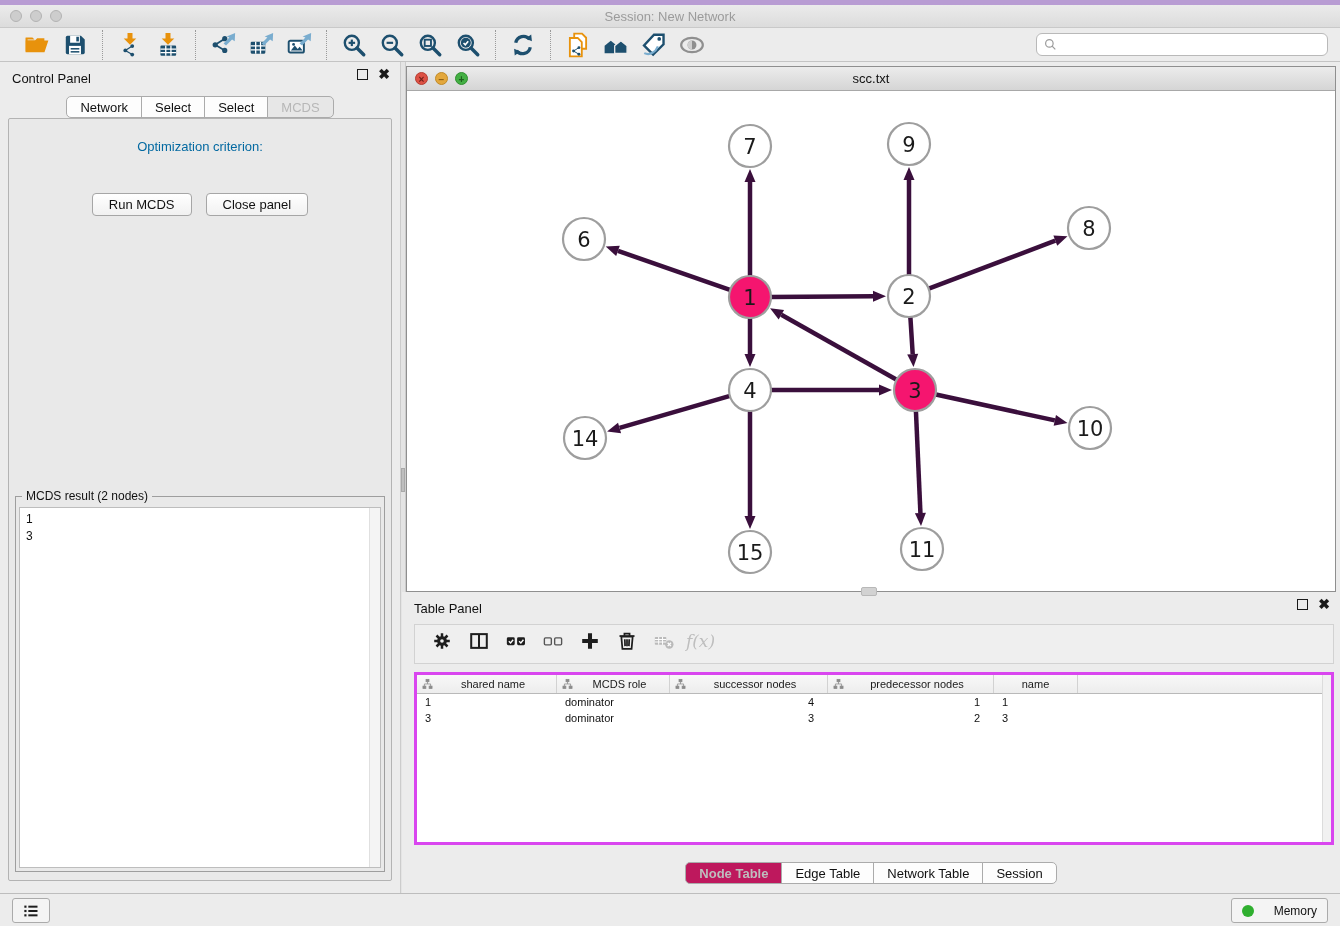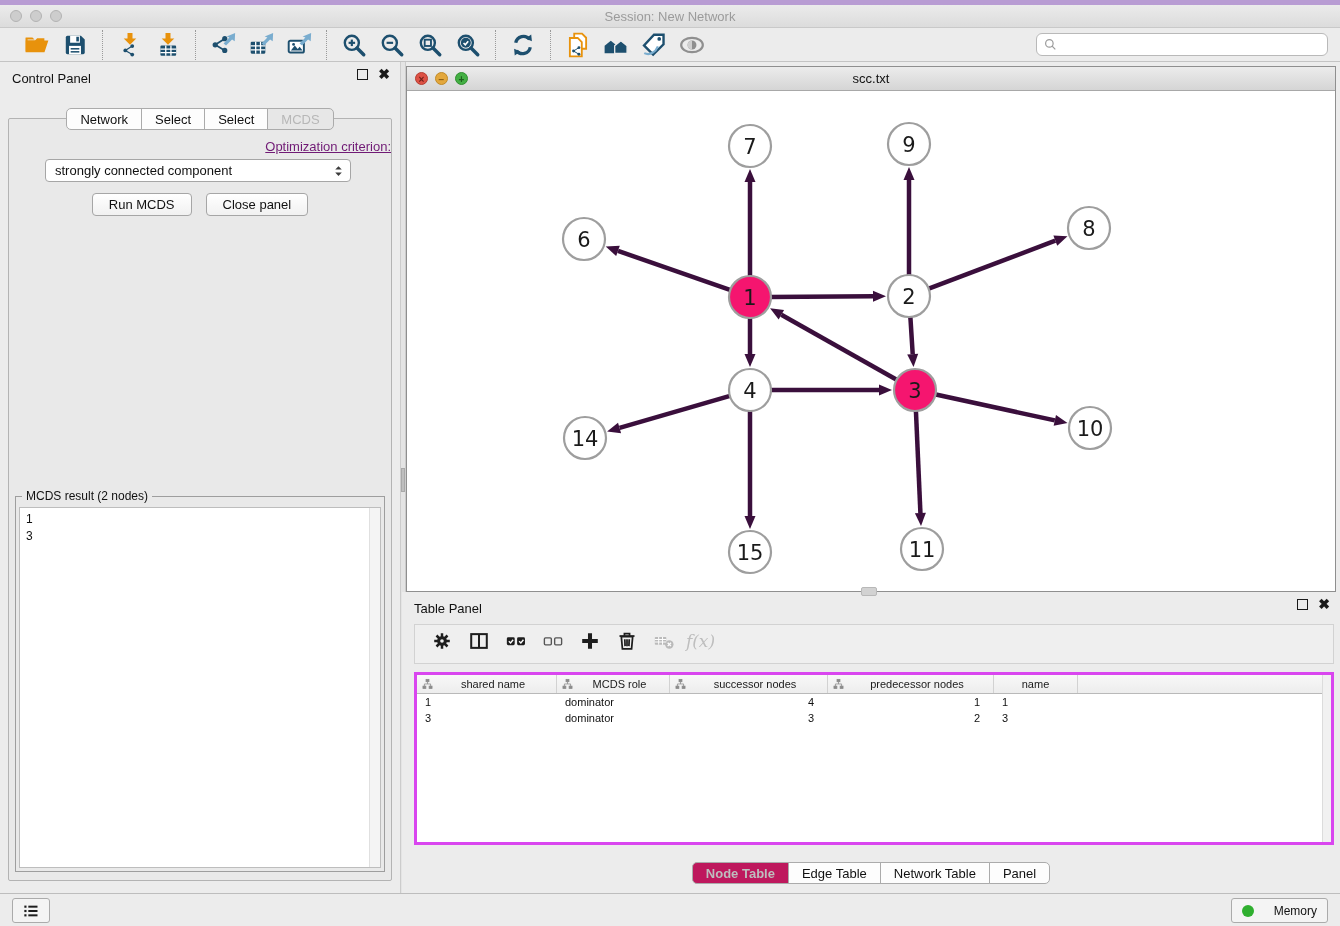--- a/index.html
+++ b/index.html
@@ -30,31 +30,31 @@
   .search-input { border:none; outline:none; flex:1; font-size:12px; font-family:"Liberation Sans",sans-serif; background:transparent; }
 
   
   .control-panel { position:absolute; left:0; top:62px; width:400px; bottom:33px; background:#ececec; }
   .cp-header { height:30px; position:relative; }
   .panel-title { position:absolute; left:12px; top:9px; font-size:13px; color:#111; }
   .panel-btns { position:absolute; right:10px; top:7px; display:flex; gap:10px; align-items:center; }
   .float-btn { width:11px; height:11px; border:1.5px solid #1a1a1a; background:transparent; }
   .close-btn { font-size:14px; font-weight:bold; color:#1a1a1a; line-height:11px; }
 
-  .tabs { display:flex; justify-content:center;margin-top:12px; }
+  .tabs { display:flex; justify-content:center; }
   .tab { border:1px solid #ababab; background:#fdfdfd; color:#111; font-size:13px; height:22px;
     line-height:21px; padding:0 13px; margin-left:-1px; cursor:default; white-space:nowrap; }
   .tab:first-child { border-radius:5px 0 0 5px; margin-left:0; }
   .tab:last-child { border-radius:0 5px 5px 0; }
   .tab.selected { color:#b7b7b7; background:#e7e7e7; }
   #cp-tabs { position:absolute; left:0; right:0; top:34px; z-index:2; }
 
   .cp-box { position:absolute; left:8px; right:8px; top:56px; bottom:12px;
     border:1px solid #b3b3b3; background:#e9e9e9; border-radius:2px; }
-  .opt-label { text-align:right; margin-top:20px; font-size:13px; color:#701a75;text-decoration:underline; }
+  .opt-label { text-align:center; margin-top:20px; font-size:13px; color:#0369a1; }
   .select { position:absolute; left:36px; right:40px; top:40px; height:23px; background:#fff;
     border:1px solid #a6a6a6; border-radius:4px; display:flex; align-items:center; padding:0 4px 0 9px; }
   .select-text { flex:1; font-size:13px; color:#111; }
   .btn-row { position:absolute; left:0; right:0; top:74px; display:flex; justify-content:center; gap:14px; }
   .push-btn { height:23px; padding:0 16px; font-size:13px; color:#111; background:linear-gradient(#ffffff,#f1f1f1);
     border:1px solid #a6a6a6; border-radius:4px; font-family:"Liberation Sans",sans-serif; }
 
   .fieldset { position:absolute; left:6px; right:6px; top:377px; bottom:8px; border:1px solid #9e9e9e; }
   .legend { position:absolute; left:6px; top:-8px; background:#e9e9e9; padding:0 4px; font-size:12px; color:#111; }
   .result-area { position:absolute; left:3px; right:3px; top:10px; bottom:3px; background:#fff;
@@ -304,30 +304,20 @@
       </span>
     </div>
     <div class="tabs" id="cp-tabs">
         <div class="tab">Network</div>
         <div class="tab">Select</div>
         <div class="tab">Select</div>
         <div class="tab selected">MCDS</div>
       </div>
     <div class="cp-box">
       <div class="opt-label">Optimization criterion:</div>
-      <div class="select">
-        <span class="select-text">strongly connected component</span>
-        <span>
-          <svg viewBox="0 0 16 16" width="15" height="16">
-              <rect x="0" y="0" width="16" height="16" fill="none"></rect>
-              <path d="M4.5 6.5L8 2.8l3.5 3.7z" fill="#3b3b3b"></path>
-              <path d="M4.5 9.5L8 13.2l3.5-3.7z" fill="#3b3b3b"></path>
-            </svg>
-        </span>
-      </div>
       <div class="btn-row">
         <button class="push-btn">Run MCDS</button>
         <button class="push-btn">Close panel</button>
       </div>
       <div class="fieldset">
         <span class="legend">MCDS result (2 nodes)</span>
         <div class="result-area">
           <div class="result-lines" id="result-lines">
               <div>1</div>
               <div>3</div>
@@ -552,21 +542,21 @@
             <span style="width: 166px; text-align: right; padding: 0px 14px 0px 0px;">2</span>
             <span style="width: 84px; text-align: left; padding: 0px 0px 0px 8px;">3</span>
           </div>
         </div>
       <div class="tp-vscroll"></div>
     </div>
     <div class="tabs" id="tp-tabs">
         <div class="tab selected">Node Table</div>
         <div class="tab">Edge Table</div>
         <div class="tab">Network Table</div>
-        <div class="tab">Panel</div>
+        <div class="tab">Session</div>
       </div>
   </div>
 
   <div class="statusbar">
     <div class="sb-left-btn">
       <span>
         <svg viewBox="0 0 24 24" width="20" height="20">
             <g fill="#1e1e1e">
               <rect x="4" y="5.5" width="2.6" height="2.6"></rect>
               <rect x="4" y="10.7" width="2.6" height="2.6"></rect>

